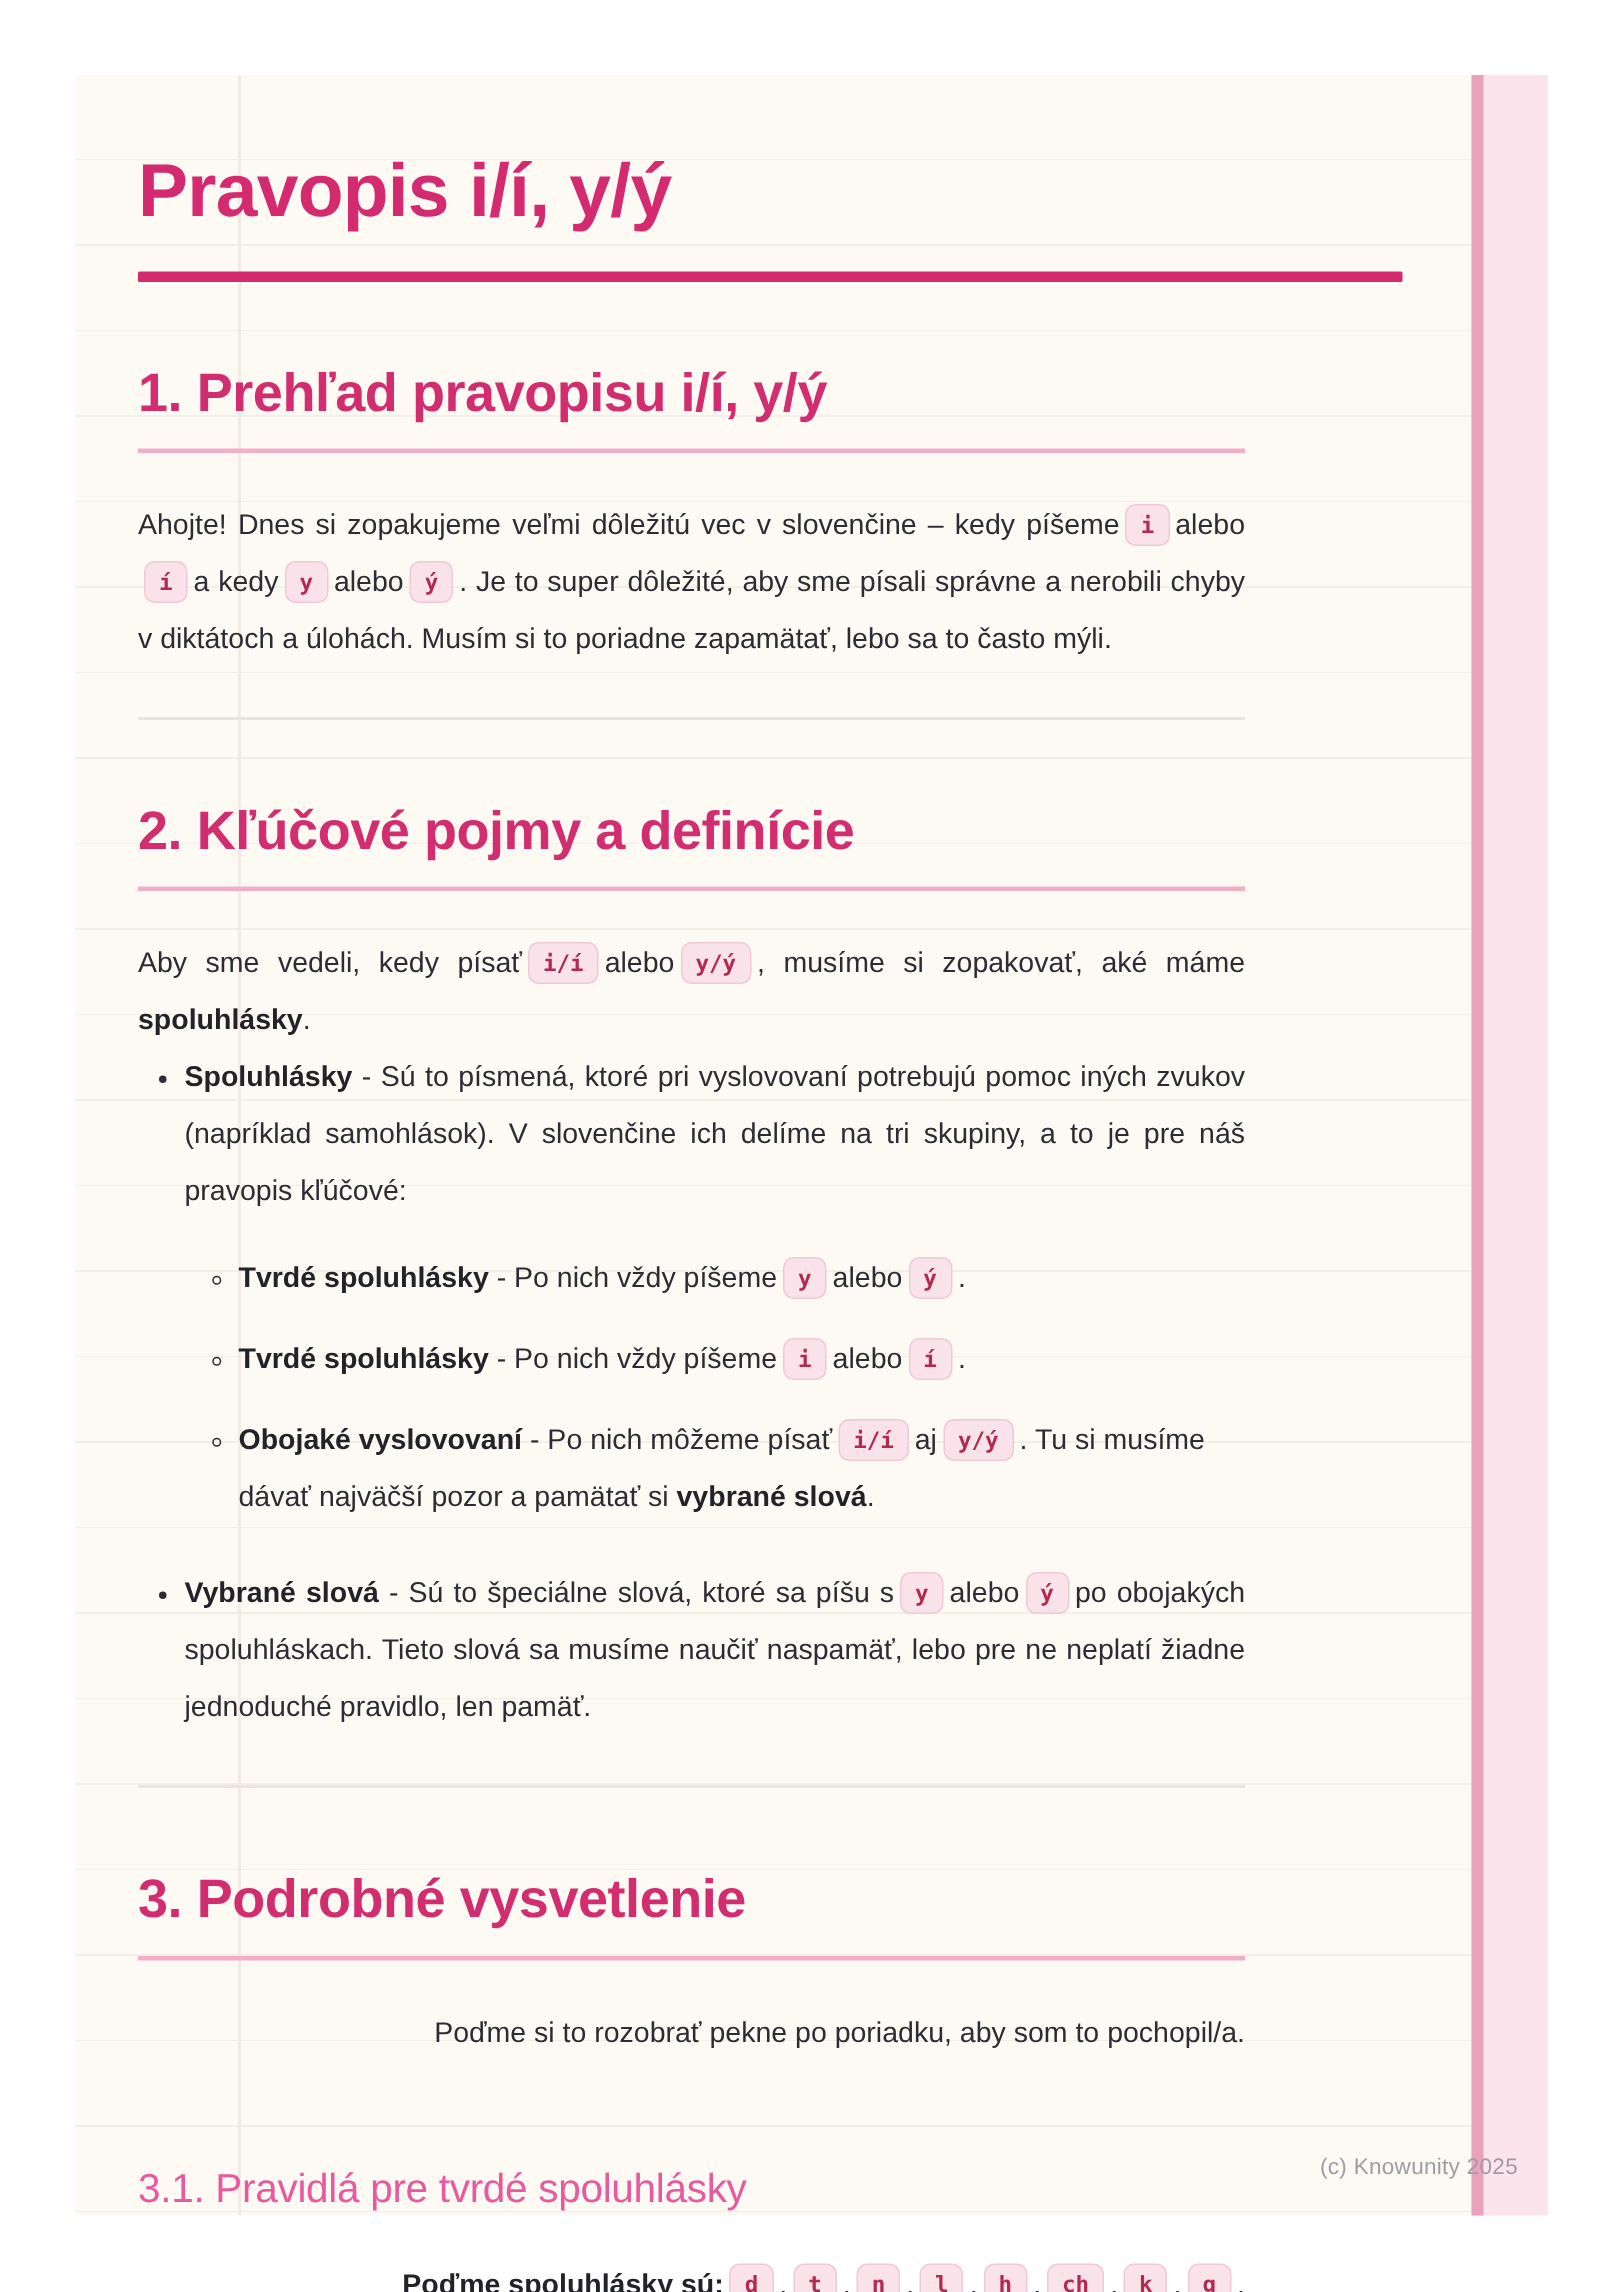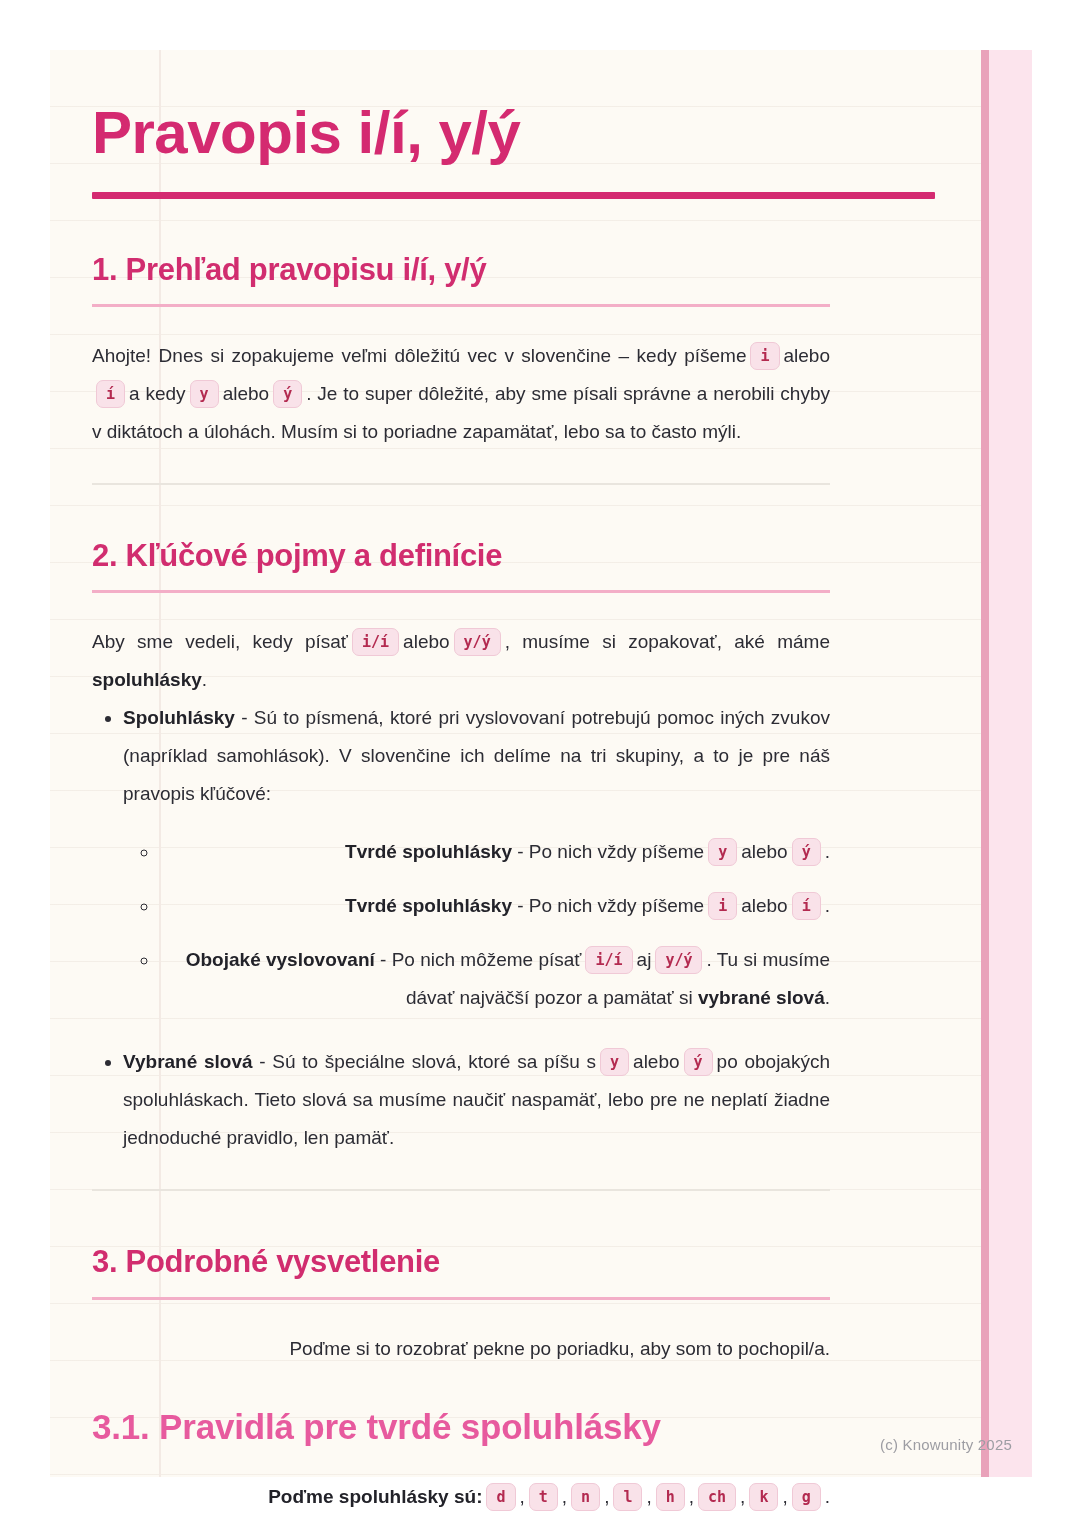--- a/index.html
+++ b/index.html
@@ -31,50 +31,50 @@
 
   .content {
     position: relative;
     z-index: 2;
     padding: 50px 0 0 42px;
     width: 780px; 
     color: #26262e;
   }
 
   .page-title {
-    font-size: 60px;
+    font-size: 50px;
     font-weight: 800;
     letter-spacing: -0.5px;
     color: #d42a70;
     line-height: 1.1;
   }
   .title-rule {
     width: 843px;
     height: 7px;
     background: #d42a70;
     margin-top: 26px;
     border-radius: 1px;
   }
 
   h2.section-heading {
     margin-top: 52px;
     width: 738px;
-    font-size: 31px;
+    font-size: 36px;
     font-weight: 800;
     letter-spacing: -0.3px;
     color: #d12d6f;
     line-height: 1.2;
     padding-bottom: 16px;
     border-bottom: 3px solid #f3aec7;
   }
 
   h3.subsection-heading {
-    margin-top: 38px;
-    font-size: 35px;
-    font-weight: 700;
+    margin-top: 68px;
+    font-size: 27px;
+    font-weight: 400;
     letter-spacing: -0.2px;
     color: #e75a9e;
     line-height: 1.2;
   }
 
   p.body-text {
     margin-top: 30px;
     width: 738px;
     font-size: 19px;
     line-height: 38px;
@@ -123,21 +123,21 @@
 
   ul.sub-term-list {
     margin-top: 20px;
     margin-bottom: 4px;
     padding-left: 36px;
     list-style: circle;
   }
   ul.sub-term-list > li {
     font-size: 19px;
     line-height: 38px;
-    text-align: right;
+    text-align: left;
     margin-bottom: 16px;
   }
   ul.sub-term-list > li:last-child { margin-bottom: 0; }
 
   .copyright {
     position: absolute;
     right: 20px; bottom: 24px;
     z-index: 3;
     font-size: 15px;
     color: #9d9da3;

